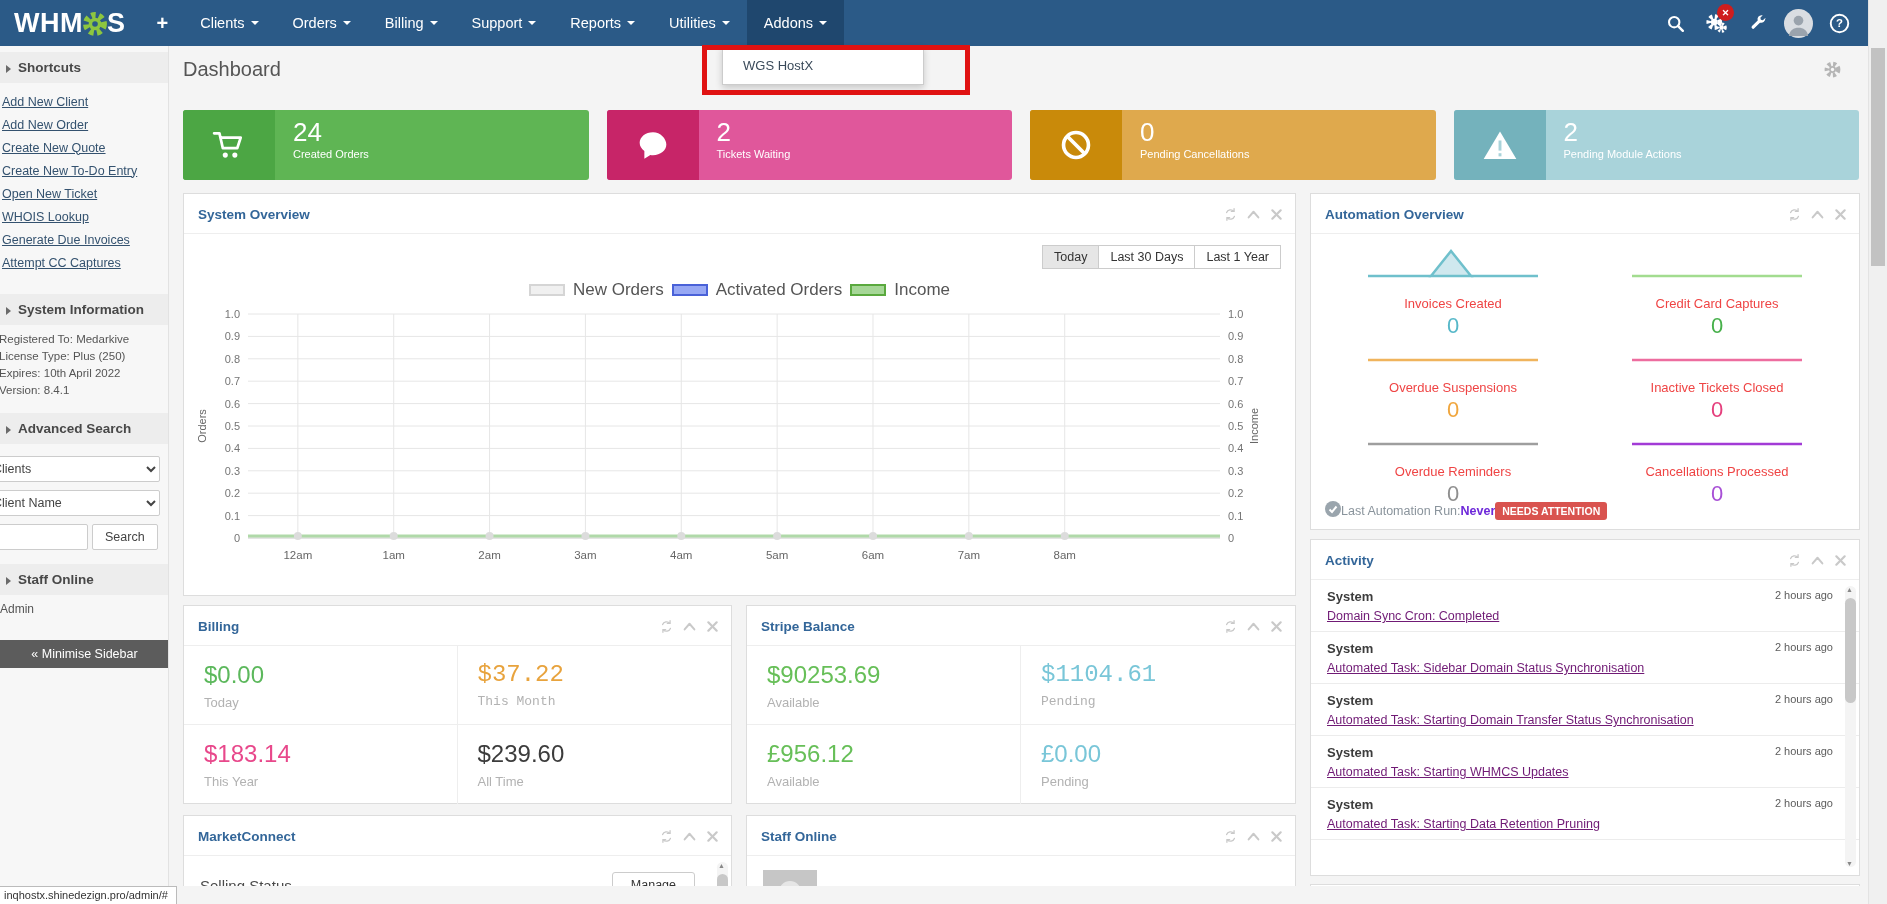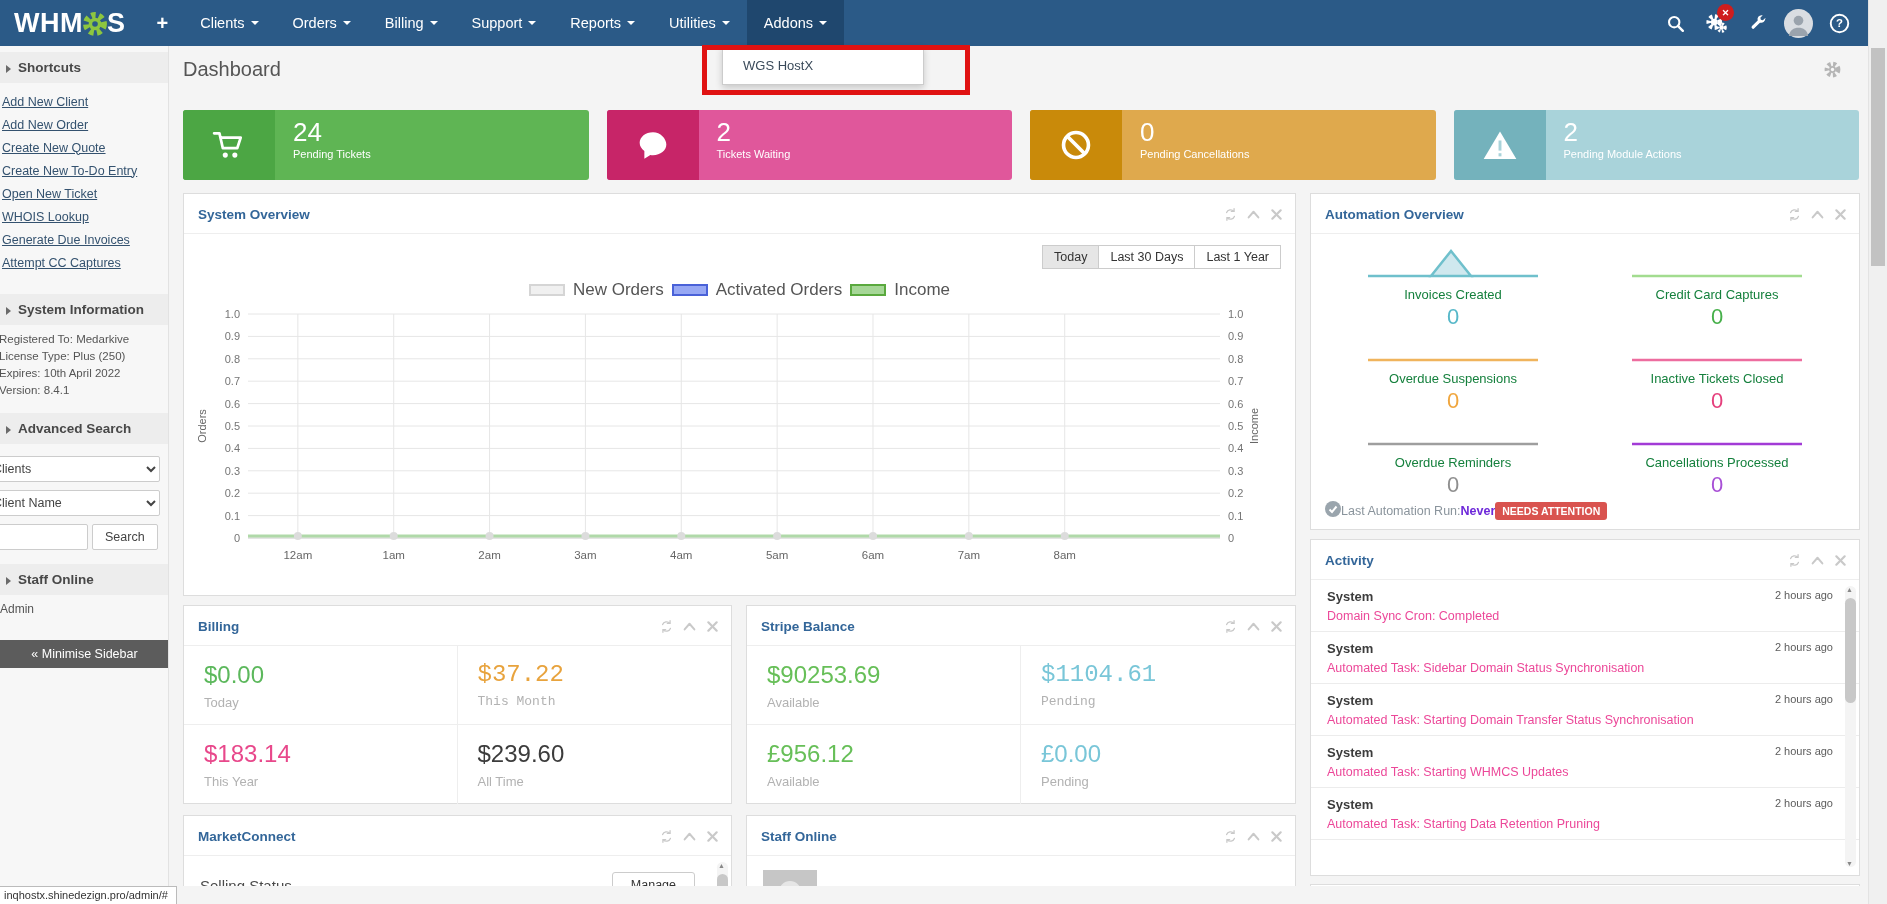--- a/index.html
+++ b/index.html
@@ -79,32 +79,32 @@
   .range-btn { font-size:12.5px; padding:4px 11px; border:1px solid #ccc; background:#fff; color:#333; margin-left:-1px; cursor:pointer; }
   .range-btn.active { background:#e6e6e6; }
   .legend { position:absolute; top:46px; left:0; right:0; display:flex; justify-content:center; gap:8px; font-size:17px; color:#555; align-items:center; z-index:4; }
   .legend-item { display:flex; align-items:center; }
   .legend .sw { width:36px; height:12px; border:2px solid; display:inline-block; margin-right:8px; }
   #chart { position:absolute; left:8px; top:72px; }
 
   
   .auto-grid { display:grid; grid-template-columns:1fr 1fr; column-gap:40px; padding:8px 30px 0; }
   .auto-stat { height:84px; text-align:center; padding-top:4px; }
-  .auto-label { font-size:13px; color:#15803d; margin-top:4px; }
+  .auto-label { font-size:13px; color:#ef4444; margin-top:13px; }
   .auto-val { font-size:22px; margin-top:2px; }
   .auto-footer { position:absolute; left:14px; bottom:9px; display:flex; align-items:center; font-size:12.5px; color:#8a949c; }
   .auto-footer b { color:#6d28d9; }
   .needs-badge { color:#fff; font-size:10.5px; font-weight:bold; padding:3px 7px; border-radius:3px; }
 
   
   .act-entry { padding:9px 26px 8px 16px; border-bottom:1px solid #ececec; }
   .act-top { display:flex; justify-content:space-between; }
   .act-actor { font-size:13px; font-weight:bold; color:#3c3c3c; }
   .act-time { font-size:11px; color:#5c5c5c; }
-  .act-text { font-size:12.5px; color:#ec4899; margin-top:5px; }
+  .act-text { font-size:12.5px; color:#701a75; margin-top:5px;text-decoration:underline; }
 
   
   .vscroll { position:absolute; right:3px; top:46px; bottom:8px; width:11px; background:#f4f4f4; border-radius:6px; }
   .vscroll .thumb { position:absolute; top:12px; left:0; width:11px; height:105px; background:#c8c8c8; border-radius:6px; }
   .vscroll .arr { position:absolute; left:1px; font-size:7px; color:#888; }
   .vscroll .arr.up { top:0; } .vscroll .arr.dn { bottom:0; }
 
   
   .money-grid { display:grid; grid-template-columns:1fr 1fr; }
   .money-cell { padding:15px 20px 23px; height:79px; }
@@ -267,21 +267,21 @@
       <div class="card" style="background: rgb(95, 181, 84);">
         <div class="card-iconbox" style="background: rgb(76, 166, 68);">
           <svg width="34" height="32" viewBox="0 0 32 30">
             <path d="M2 4h5l3.2 14h13.6l3.2-10H9" fill="none" stroke="#fff" stroke-width="2.6" stroke-linejoin="round" stroke-linecap="round"></path>
             <circle cx="12.5" cy="24.5" r="2.4" fill="#fff"></circle>
             <circle cx="21.5" cy="24.5" r="2.4" fill="#fff"></circle>
           </svg>
         </div>
         <div class="card-body">
           <div class="card-num">24</div>
-          <div class="card-label">Pending Tickets</div>
+          <div class="card-label">Created Orders</div>
         </div>
       </div>
       <div class="card" style="background: rgb(224, 87, 155);">
         <div class="card-iconbox" style="background: rgb(199, 37, 104);">
           <svg width="32" height="30" viewBox="0 0 30 28">
             <path d="M15 2C8 2 2.5 6.4 2.5 12c0 3.1 1.7 5.8 4.4 7.6V27l5.6-3.6c.8.1 1.6.2 2.5.2 7 0 12.5-4.4 12.5-10S22 2 15 2z" fill="#fff"></path>
           </svg>
         </div>
         <div class="card-body">
           <div class="card-num">2</div>

